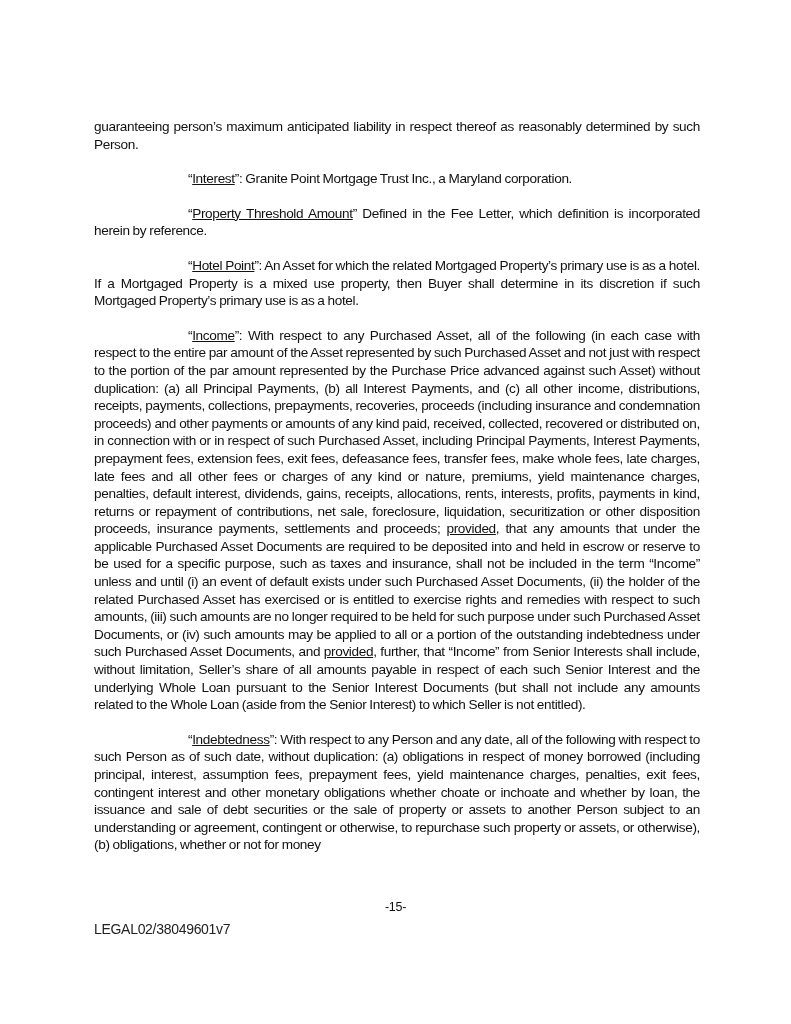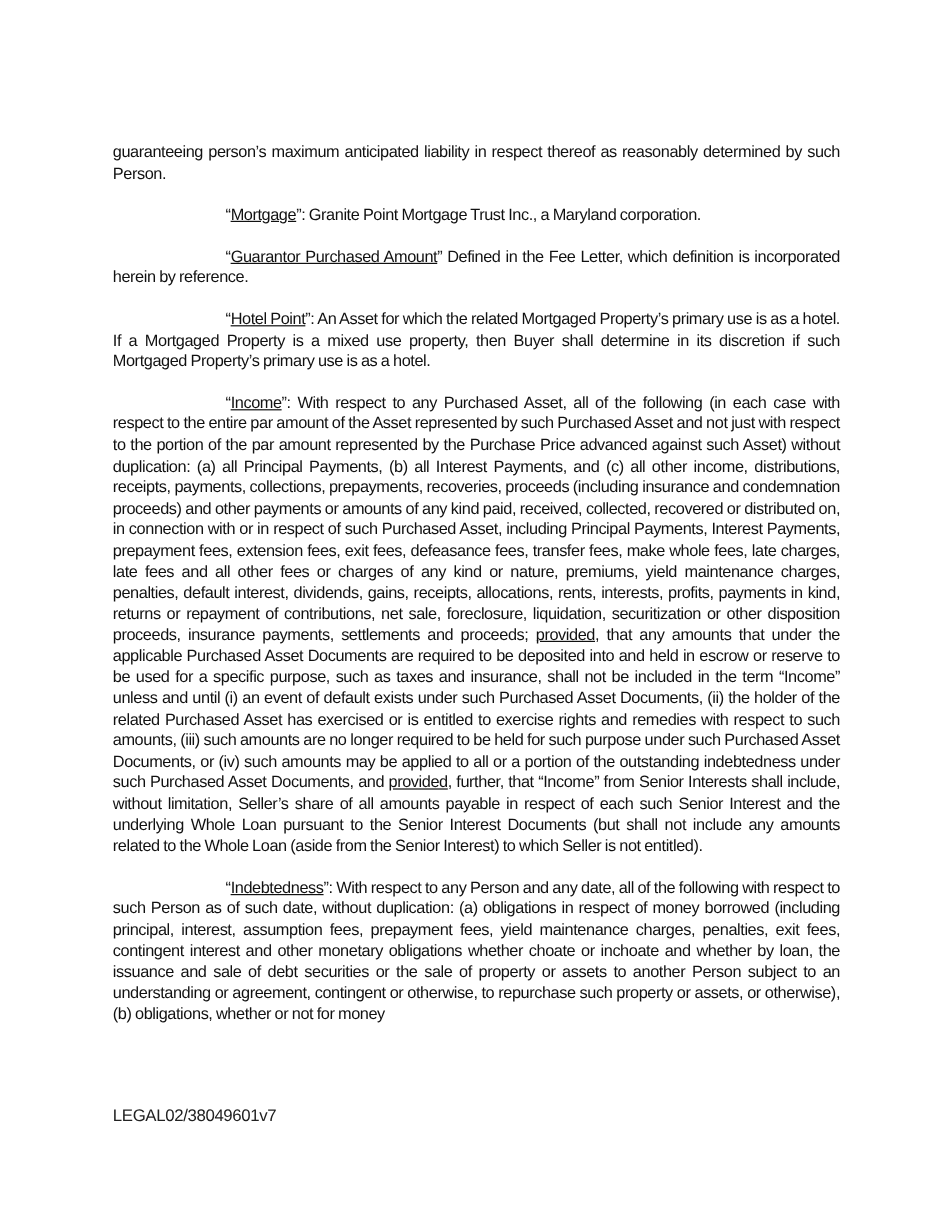--- a/index.html
+++ b/index.html
@@ -29,35 +29,36 @@
 <body>
 
 <div class="page">
   <div class="content">
 
     <p class="para">
       <span>guaranteeing person’s maximum anticipated liability in respect thereof as reasonably determined by such Person.</span>
     </p>
 
     <p class="para indent">
-      <span>“</span><span class="u">Mortgage</span><span>”:  Granite Point Mortgage Trust Inc., a Maryland corporation.</span>
+      <span>“</span><span class="u">Interest</span><span>”:  Granite Point Mortgage Trust Inc., a Maryland corporation.</span>
     </p>
 
     <p class="para indent">
-      <span>“</span><span class="u">Guarantor Purchased Amount</span><span>” Defined in the Fee Letter, which definition is incorporated herein by reference.</span>
+      <span>“</span><span class="u">Property Threshold Amount</span><span>” Defined in the Fee Letter, which definition is incorporated herein by reference.</span>
     </p>
 
     <p class="para indent">
       <span>“</span><span class="u">Hotel Point</span><span>”: An Asset for which the related Mortgaged Property’s primary use is as a hotel.  If a Mortgaged Property is a mixed use property, then Buyer shall determine in its discretion if such Mortgaged Property’s primary use is as a hotel.</span>
     </p>
 
     <p class="para indent">
       <span>“</span><span class="u">Income</span><span>”:  With respect to any Purchased Asset, all of the following (in each case with respect to the entire par amount of the Asset represented by such Purchased Asset and not just with respect to the portion of the par amount represented by the Purchase Price advanced against such Asset) without duplication:  (a) all Principal Payments, (b) all Interest Payments, and (c) all other income, distributions, receipts, payments, collections, prepayments, recoveries, proceeds (including insurance and condemnation proceeds) and other payments or amounts of any kind paid, received, collected, recovered or distributed on, in connection with or in respect of such Purchased Asset, including Principal Payments, Interest Payments, prepayment fees, extension fees, exit fees, defeasance fees, transfer fees, make whole fees, late charges, late fees and all other fees or charges of any kind or nature, premiums, yield maintenance charges, penalties, default interest, dividends, gains, receipts, allocations, rents, interests, profits, payments in kind, returns or repayment of contributions, net sale, foreclosure, liquidation, securitization or other disposition proceeds, insurance payments, settlements and proceeds; </span><span class="u">provided</span><span>, that any amounts that under the applicable Purchased Asset Documents are required to be deposited into and held in escrow or reserve to be used for a specific purpose, such as taxes and insurance, shall not be included in the term “Income” unless and until (i) an event of default exists under such Purchased Asset Documents, (ii) the holder of the related Purchased Asset has exercised or is entitled to exercise rights and remedies with respect to such amounts, (iii) such amounts are no longer required to be held for such purpose under such Purchased Asset Documents, or (iv) such amounts may be applied to all or a portion of the outstanding indebtedness under such Purchased Asset Documents, and </span><span class="u">provided</span><span>, further, that “Income” from Senior Interests shall include, without limitation, Seller’s share of all amounts payable in respect of each such Senior Interest and the underlying Whole Loan pursuant to the Senior Interest Documents (but shall not include any amounts related to the Whole Loan (aside from the Senior Interest) to which Seller is not entitled).</span>
     </p>
 
     <p class="para indent">
       <span>“</span><span class="u">Indebtedness</span><span>”:  With respect to any Person and any date, all of the following with respect to such Person as of such date, without duplication:  (a) obligations in respect of money borrowed (including principal, interest, assumption fees, prepayment fees, yield maintenance charges, penalties, exit fees, contingent interest and other monetary obligations whether choate or inchoate and whether by loan, the issuance and sale of debt securities or the sale of property or assets to another Person subject to an understanding or agreement, contingent or otherwise, to repurchase such property or assets, or otherwise), (b) obligations, whether or not for money</span>
     </p>
 
   </div>
 
+  <div class="page-number">-15-</div>
   <div class="doc-id">LEGAL02/38049601v7</div>
 </div>
 
 </body></html>

